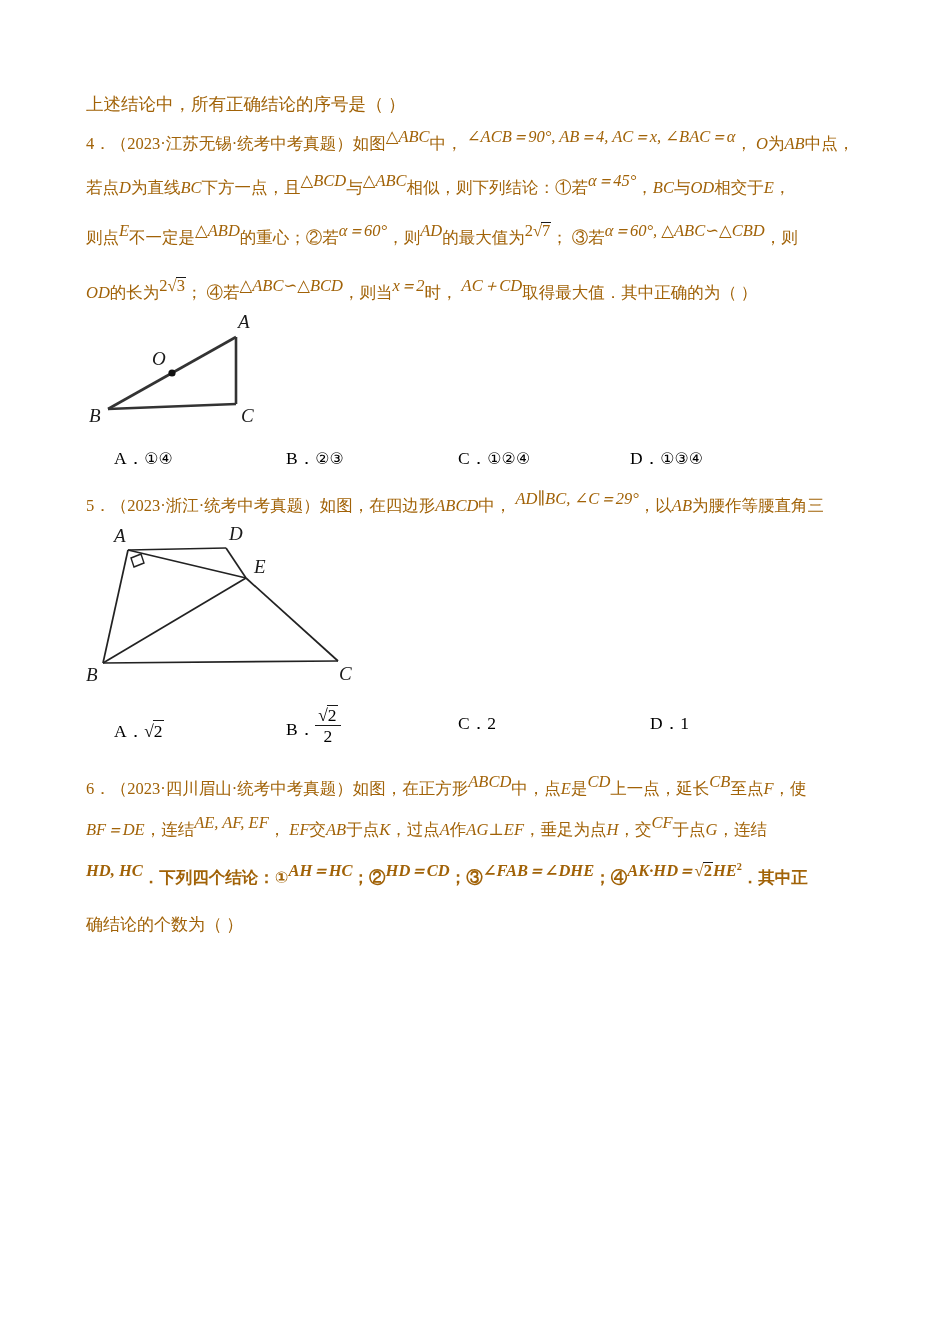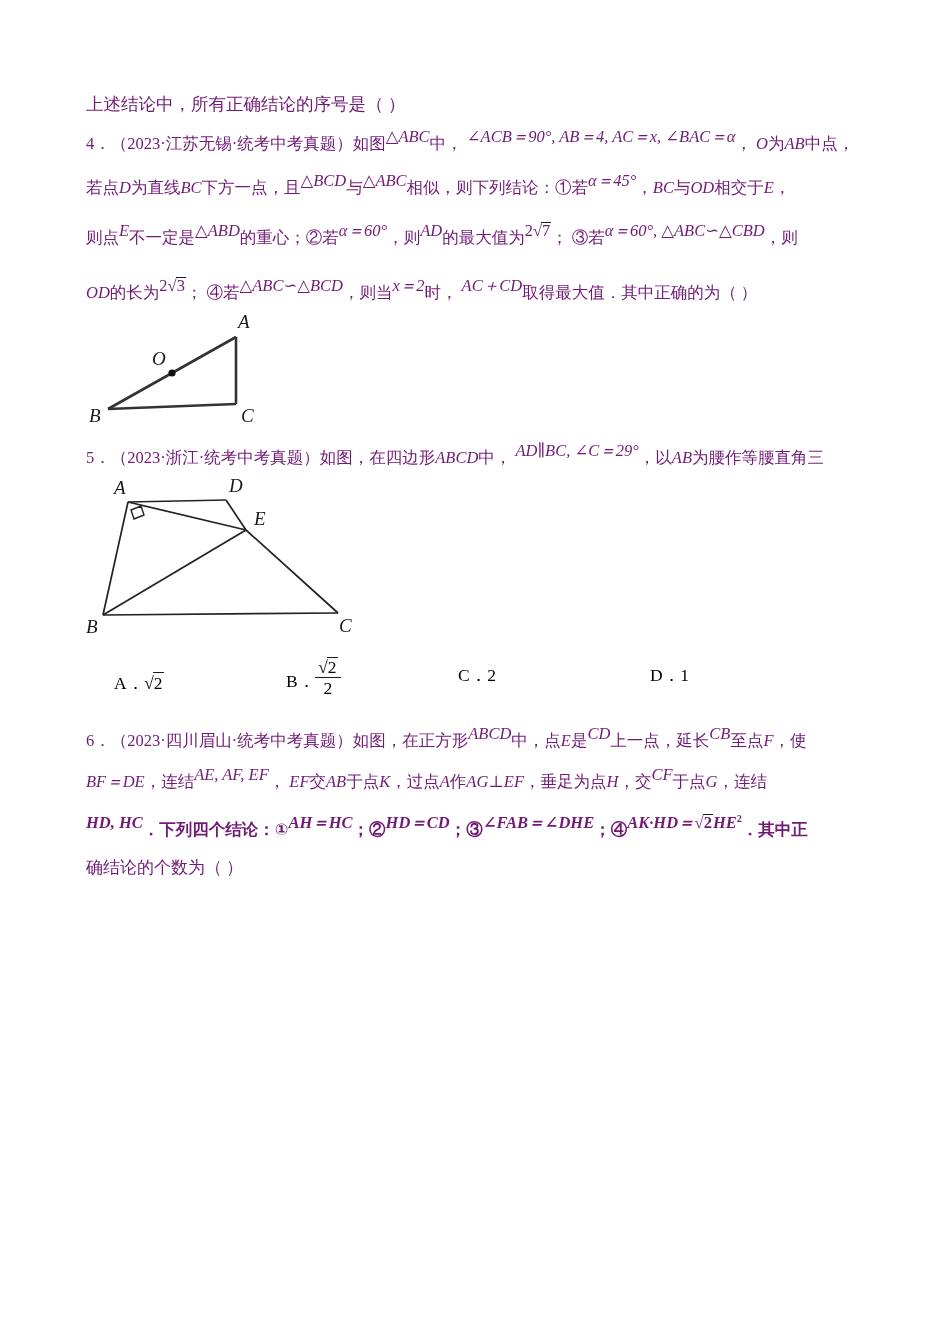--- a/index.html
+++ b/index.html
@@ -26,21 +26,21 @@
     position: absolute;
     left: 86px;
     top: 96px;
     width: 790px;
   }
 
   
   .line {
     font-size: 17.5px;
     line-height: 1.0;
-    color: #701a75;
+    color: #a16207;
     white-space: nowrap;
   }
   .para {
     font-size: 17.5px;
     color: #1a1a1a;
   }
   .cn { font-family: "Liberation Serif", "DejaVu Serif", serif; }
   .mn {
     font-family: "Liberation Serif", "DejaVu Serif", serif;
     font-style: normal;
@@ -161,20 +161,34 @@
 
         <circle cx="86" cy="61" r="3.6" fill="#111"></circle>
 
         <text class="flab" x="152" y="16">A</text>
         <text class="flab" x="3" y="110">B</text>
         <text class="flab" x="155" y="110">C</text>
         <text class="flab" x="66" y="53">O</text>
       </svg>
     </div>
 
+    <div class="choices" style="margin-top:22px;">
+      <div class="choice" style="left:28px;">
+        <span class="lab">A．</span><span class="circnum">①④</span>
+      </div>
+      <div class="choice" style="left:200px;">
+        <span class="lab">B．</span><span class="circnum">②③</span>
+      </div>
+      <div class="choice" style="left:372px;">
+        <span class="lab">C．</span><span class="circnum">①②④</span>
+      </div>
+      <div class="choice" style="left:544px;">
+        <span class="lab">D．</span><span class="circnum">①③④</span>
+      </div>
+    </div>
 
     <div class="para" style="margin-top:26px;">
       <div class="line" style="font-size:16.5px;">
         <span class="qnum">5．</span><span class="src">（2023·浙江·统考中考真题）</span><span class="cn">如图，在四边形</span><span class="math">ABCD</span><span class="cn">中，</span>&nbsp;<span class="math raise">AD∥BC, ∠C＝29°</span><span class="cn">，以</span><span class="math">AB</span><span class="cn">为腰作等腰直角三</span>
       </div>
 
     </div>
 
     <div class="figure" style="margin-top:14px;height:165px;">
       <svg width="300" height="165" viewBox="0 0 300 165">
@@ -219,19 +233,19 @@
       </div>
 
       <div class="line" style="margin-top:24px;font-size:16.5px;">
         <span class="math">BF＝DE</span><span class="cn">，连结</span><span class="math raise">AE, AF, EF</span><span class="cn">，</span>&nbsp;<span class="math">EF</span><span class="cn">交</span><span class="math">AB</span><span class="cn">于点</span><span class="math">K</span><span class="cn">，过点</span><span class="math">A</span><span class="cn">作</span><span class="math">AG⊥EF</span><span class="cn">，垂足为点</span><span class="math">H</span><span class="cn">，交</span><span class="math raise">CF</span><span class="cn">于点</span><span class="math">G</span><span class="cn">，连结</span>
       </div>
 
       <div class="line" style="margin-top:30px;font-size:16.5px;font-weight:bold;">
         <span class="math raise">HD, HC</span><span class="cn">．下列四个结论：</span><span class="circnum">①</span><span class="math raise">AH＝HC</span><span class="cn">；②</span><span class="math raise">HD＝CD</span><span class="cn">；③</span><span class="math raise">∠FAB＝∠DHE</span><span class="cn">；④</span><span class="math raise"><span>AK·HD＝</span><span class="sqrt"><span class="rad">√</span><span class="rand mn">2</span></span><span>HE</span><span class="sup">2</span></span><span class="cn">．其中正</span>
       </div>
 
-      <div class="line" style="margin-top:21px;font-size:17px;">
+      <div class="line" style="margin-top:30px;font-size:17px;">
         <span class="cn">确结论的个数为（    ）</span>
       </div>
     </div>
 
   </div>
 </div>
 
 </body></html>

